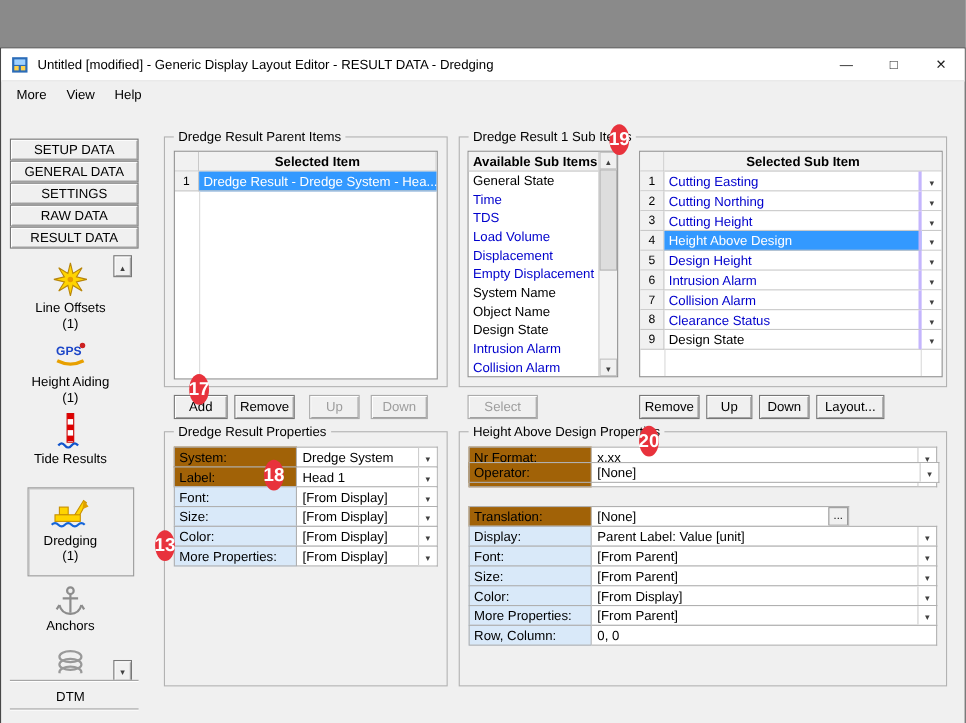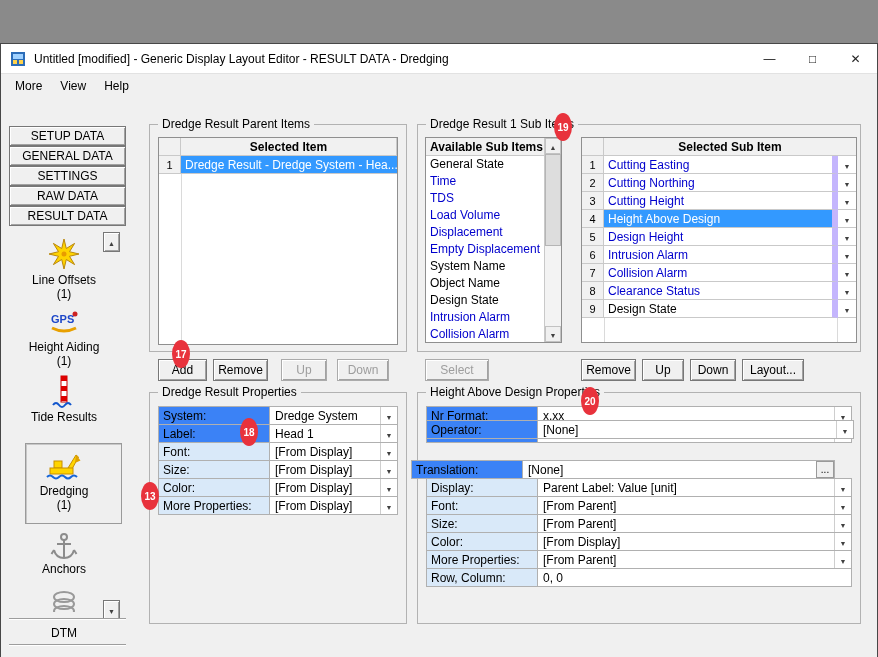--- a/index.html
+++ b/index.html
@@ -25,46 +25,46 @@
   .btn.disabled { color: #9d9d9d; border-color: #ababab; }
   .navbtn { left: 8px; width: 117px; height: 20px; }
   
   .groupbox { position: absolute; border: 1px solid #b2b2b2; }
   .gb-label { position: absolute; top: -8px; left: 8px; background: #f0f0f0; padding: 0 4px; font-size: 12px; white-space: nowrap; }
   
   .tablebox { position: absolute; background: #fff; border: 1px solid #8f8f8f; overflow: hidden; }
   .trow { display: flex; height: 18px; }
   .th { background: #f1f1f1; font-weight: bold; border-right: 1px solid #c9c9c9; border-bottom: 1px solid #c9c9c9; display: flex; align-items: center; justify-content: center; overflow: hidden; }
   .numcell { background: #f1f1f1; border-right: 1px solid #c9c9c9; border-bottom: 1px solid #c9c9c9; display: flex; align-items: center; justify-content: center; font-size: 11px; }
-  .cell { border-right: 6px solid #c4b5fd; border-bottom: 1px solid #c9c9c9; display: flex; align-items: center; padding-left: 4px; white-space: nowrap; overflow: hidden; }
+  .cell { border-right: 3px solid #c4b5fd; border-bottom: 1px solid #c9c9c9; display: flex; align-items: center; padding-left: 4px; white-space: nowrap; overflow: hidden; }
   .sel { background: #3399ff; color: #fff; }
   .bluetext { color: #0000cc; }
   .combocell { width: 18px; border-bottom: 1px solid #c9c9c9; display: flex; align-items: center; justify-content: center; background: #fff; }
   .arrow-glyph::after { content: "▼"; font-size: 7px; color: #404040; }
   .up-glyph::after { content: "▲"; font-size: 7px; color: #404040; }
   .vline { position: absolute; width: 1px; background: #dadada; }
   
   .list-item { height: 17px; line-height: 17px; padding-left: 4px; white-space: nowrap; overflow: hidden; font-size: 12px; }
   .scrollbar { position: absolute; right: 0; top: 0; bottom: 0; width: 17px; background: #f3f3f3; border-left: 1px solid #c9c9c9; }
   .sb-btn { position: absolute; left: 0; width: 16px; height: 16px; background: #f0f0f0; border: 1px solid #c2c2c2; display: flex; align-items: center; justify-content: center; }
   .sb-thumb { position: absolute; left: 0; width: 16px; background: #dddddd; border: 1px solid #b5b5b5; }
   
   .prop-row { position: absolute; display: flex; height: 19px; }
   .prop-label { width: 112px; border: 1px solid #b0b0b0; padding-left: 4px; display: flex; align-items: center; white-space: nowrap; overflow: hidden; }
   .prop-value { flex: 1; background: #fff; border: 1px solid #b0b0b0; border-left: none; padding-left: 5px; display: flex; align-items: center; position: relative; white-space: nowrap; overflow: hidden; }
-  .tone-yellow { background: #3b82f6; text-align: right; }
+  .tone-yellow { background: #a16207; text-align: right; }
   .tone-blue { background: #d9e9f9; }
   .dd { position: absolute; right: 0; top: 0; bottom: 0; width: 17px; border-left: 1px solid #cecece; display: flex; align-items: center; justify-content: center; background: #fff; }
   .dd-btn { position: absolute; right: 0; top: 0; bottom: 0; width: 18px; border: 1px solid #9a9a9a; background: #f0f0f0; display: flex; align-items: center; justify-content: center; font-size: 10px; }
   
   .icon-label { position: absolute; left: 8px; width: 110px; text-align: center; font-size: 12px; white-space: nowrap; }
   .selected-tool { position: absolute; border: 1px solid #9a9a9a; box-shadow: inset 1px 1px 0 #c7c7c7; background: #efefef; }
   .etched { position: absolute; left: 8px; width: 117px; height: 2px; border-top: 1px solid #9d9d9d; background: #fff; }
   
-  .annotation { position: absolute; width: 18px; height: 28px; border-radius: 50%; background: #e8323c; color: #fff; font-size: 10px; font-weight: bold; display: flex; align-items: center; justify-content: center; z-index: 60; }
+  .annotation { position: absolute; width: 18px; height: 28px; border-radius: 50%; background: #e8323c; color: #fff; font-size: 17px; font-weight: bold; display: flex; align-items: center; justify-content: center; z-index: 60; }
 </style>
 </head>
 <body>
 
 <div class="window">
 
   <div class="titlebar">
     <svg class="app-icon" viewBox="0 0 16 16">
       <rect x="1" y="1" width="14" height="14" fill="#2b6cb8"></rect>
       <rect x="3" y="3" width="10" height="5" fill="#9fd1ff"></rect>
@@ -363,21 +363,21 @@
   </div>
   <div class="prop-row" style="left:425px;top:376px;width:428px">
     <div class="prop-label tone-yellow">Operator:</div>
     <div class="prop-value">
       <span>[None]</span>
       <span class="dd">
           <span class="arrow-glyph"></span>
         </span>
     </div>
   </div>
-  <div class="prop-row" style="left:410px;top:416px;width:424px">
+  <div class="prop-row" style="left:425px;top:416px;width:346px">
     <div class="prop-label tone-yellow">Translation:</div>
     <div class="prop-value">
       <span>[None]</span>
       <span class="dd-btn">...</span>
     </div>
   </div>
   <div class="prop-row" style="left:425px;top:434px;width:426px">
     <div class="prop-label tone-blue">Display:</div>
     <div class="prop-value">
       <span>Parent Label: Value [unit]</span>

